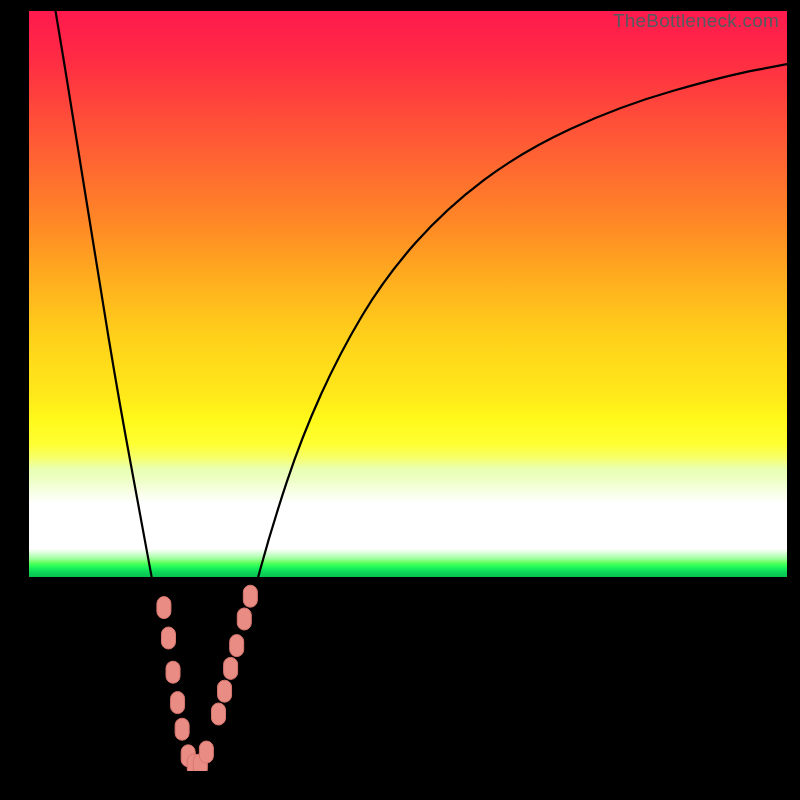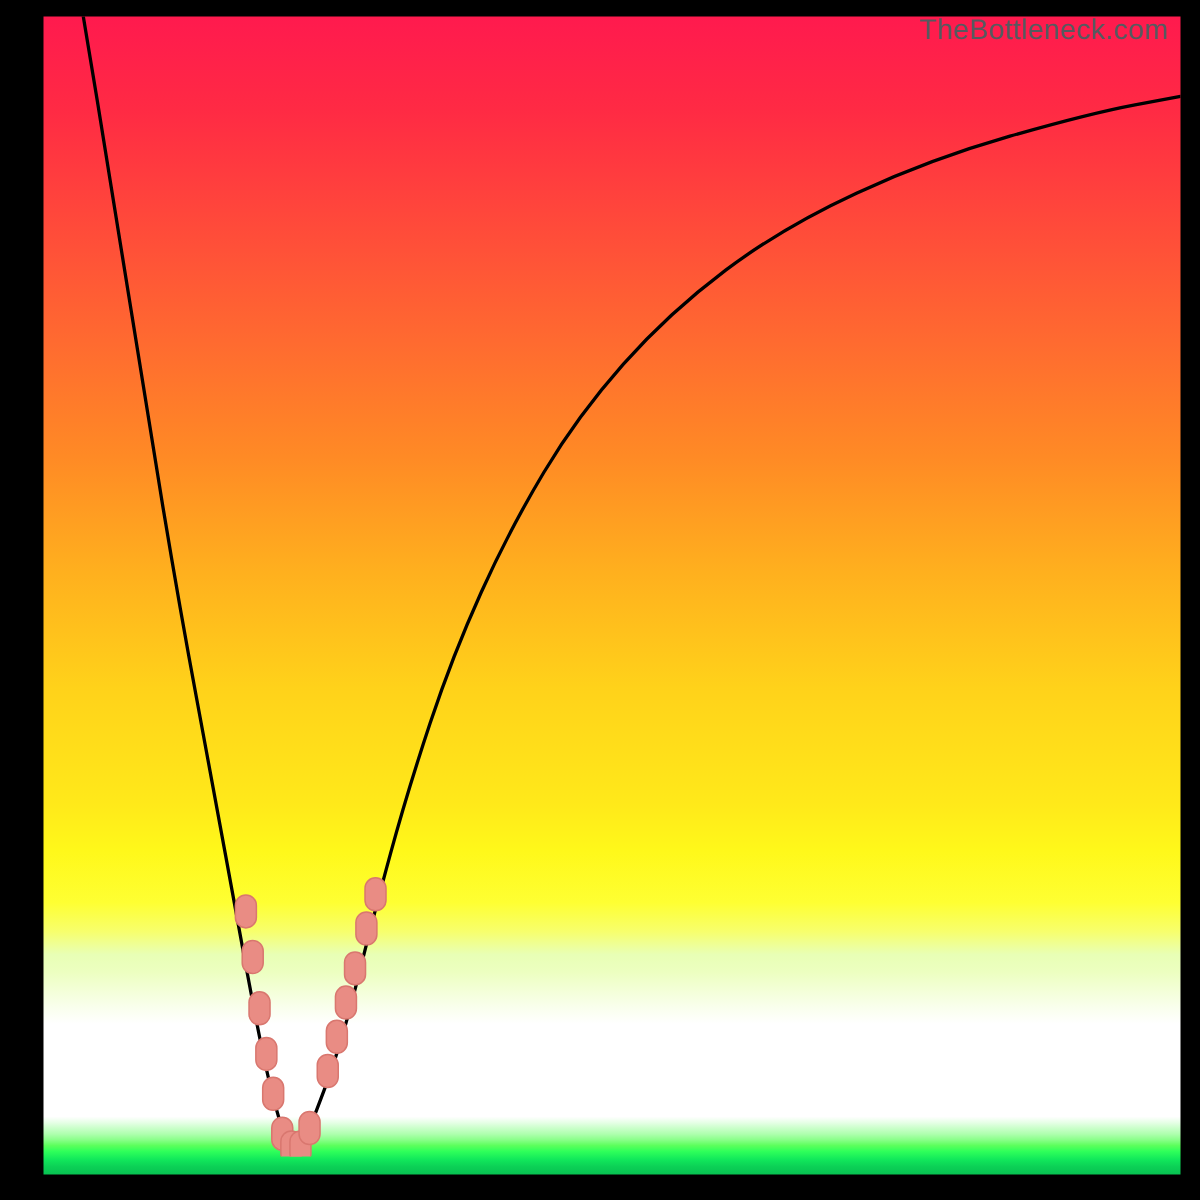--- a/index.html
+++ b/index.html
@@ -15,21 +15,21 @@
     position: relative;
     width: 800px;
     height: 800px;
     background: #000;
   }
   .plot {
     position: absolute;
     left: 29px;
     top: 11px;
     width: 758px;
-    height: 772px;
+    height: 566px;
     background: linear-gradient(to bottom,
       #ff1a4e 0%,
       #ff2a44 8%,
       #ff4a3a 18%,
       #ff6a30 28%,
       #ff8a25 38%,
       #ffb01e 48%,
       #ffd21a 58%,
       #ffe91a 68%,
       #fff81a 72%,

